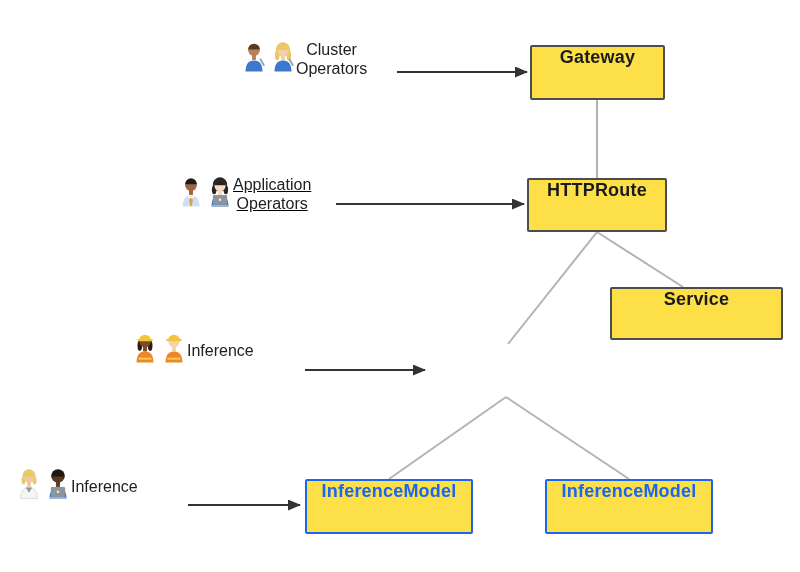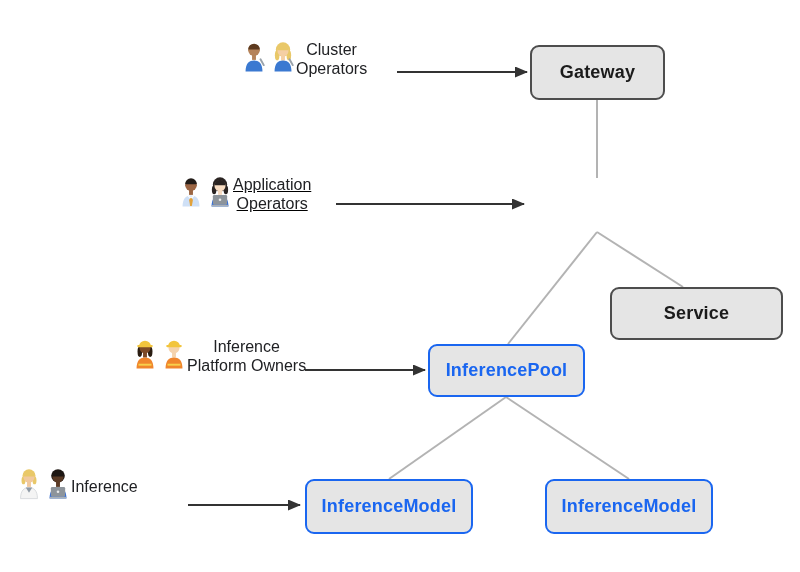--- a/index.html
+++ b/index.html
@@ -2,22 +2,22 @@
 <html><head>
 <meta charset="utf-8">
 <style>
   html,body { margin:0; padding:0; background:#ffffff; }
   .canvas {
     position:relative; width:800px; height:572px; background:#ffffff;
     font-family:"Liberation Sans", sans-serif; overflow:hidden;
   }
   .edges { position:absolute; left:0; top:0; width:800px; height:572px; }
   .node {
-    position:absolute; background:#e5e5e5; border-radius:9px;
-    display:flex; align-items:center; justify-content:center; box-sizing:border-box;
+    position:absolute; background:#fde047; border-radius:2px;
+    display:flex; align-items:flex-start; justify-content:center; box-sizing:border-box;
   }
   .node-dark { border:2.5px solid #4d4d4d; color:#1b1b1b; }
   .node-blue { border:2px solid #1a66f0; color:#1a66f0; }
   .node-label { font-weight:bold; font-size:18px; letter-spacing:0.2px; white-space:nowrap; }
   .persona {
     position:absolute; width:180px; display:flex; align-items:center;
   }
   .persona-icons { display:flex; gap:3px; align-items:flex-end; }
   .persona-icons svg { width:26px; height:34px; display:block; }
   .persona-label {
@@ -137,26 +137,26 @@
       <line x1="397" y1="72" x2="527" y2="72" marker-end="url(#arrowhead)"></line>
       <line x1="336" y1="204" x2="524" y2="204" marker-end="url(#arrowhead)"></line>
       <line x1="305" y1="370" x2="425" y2="370" marker-end="url(#arrowhead)"></line>
       <line x1="188" y1="505" x2="300" y2="505" marker-end="url(#arrowhead)"></line>
     </g>
   </svg>
 
   <div class="node node-dark" style="left:530px; top:45px; width:135px; height:55px;">
     <span class="node-label">Gateway</span>
   </div>
+  <div class="node node-dark" style="left:527px; top:178px; width:140px; height:54px;">
+    <span class="node-label">HTTPRoute</span>
+  </div>
   <div class="node node-dark" style="left:610px; top:287px; width:173px; height:53px;">
     <span class="node-label">Service</span>
   </div>
-  <div class="node node-blue" style="left:428px; top:344px; width:157px; height:53px;">
-    <span class="node-label">InferencePool</span>
-  </div>
   <div class="node node-blue" style="left:305px; top:479px; width:168px; height:55px;">
     <span class="node-label">InferenceModel</span>
   </div>
   <div class="node node-blue" style="left:545px; top:479px; width:168px; height:55px;">
     <span class="node-label">InferenceModel</span>
   </div>
 
   <div class="persona" style="left:241px; top:33px;">
     <div class="persona-icons">
       <svg viewBox="0 0 40 52">
@@ -191,21 +191,20 @@
     <div class="persona-icons">
       <svg viewBox="0 0 40 52">
           <use href="#sym-woman-construction-worker"></use>
         </svg>
       <svg viewBox="0 0 40 52">
           <use href="#sym-man-construction-worker"></use>
         </svg>
     </div>
     <div class="persona-label">
       <div>Inference</div>
-      <div>Platform Owners</div>
     </div>
   </div>
 
   <div class="persona" style="left:16px; top:466px;">
     <div class="persona-icons">
       <svg viewBox="0 0 40 52">
           <use href="#sym-health-worker"></use>
         </svg>
       <svg viewBox="0 0 40 52">
           <use href="#sym-man-technologist"></use>

